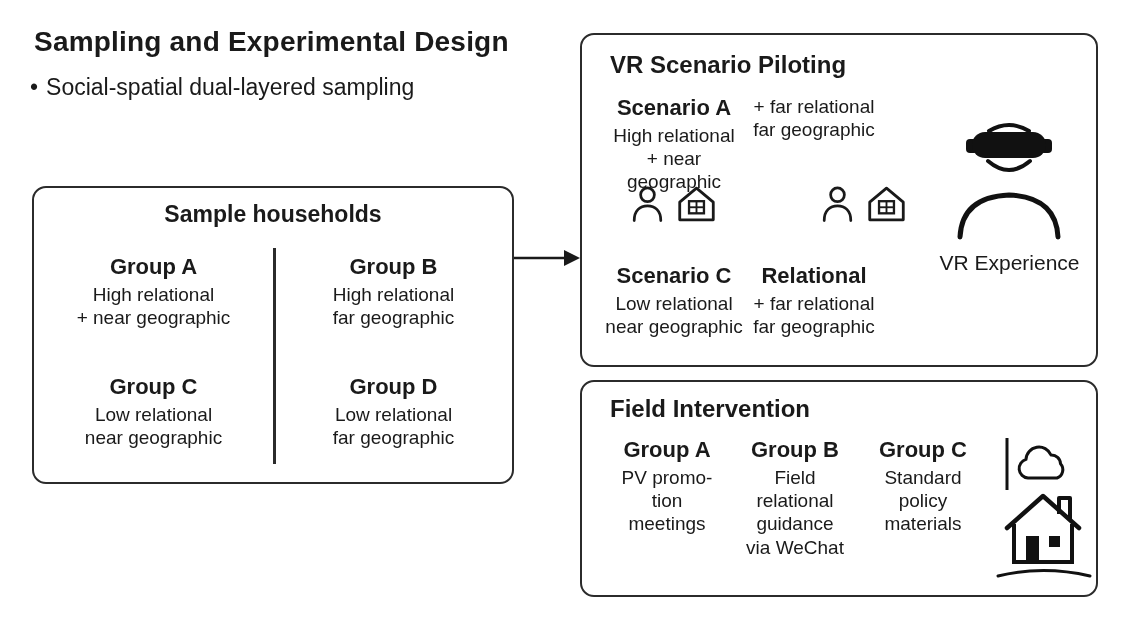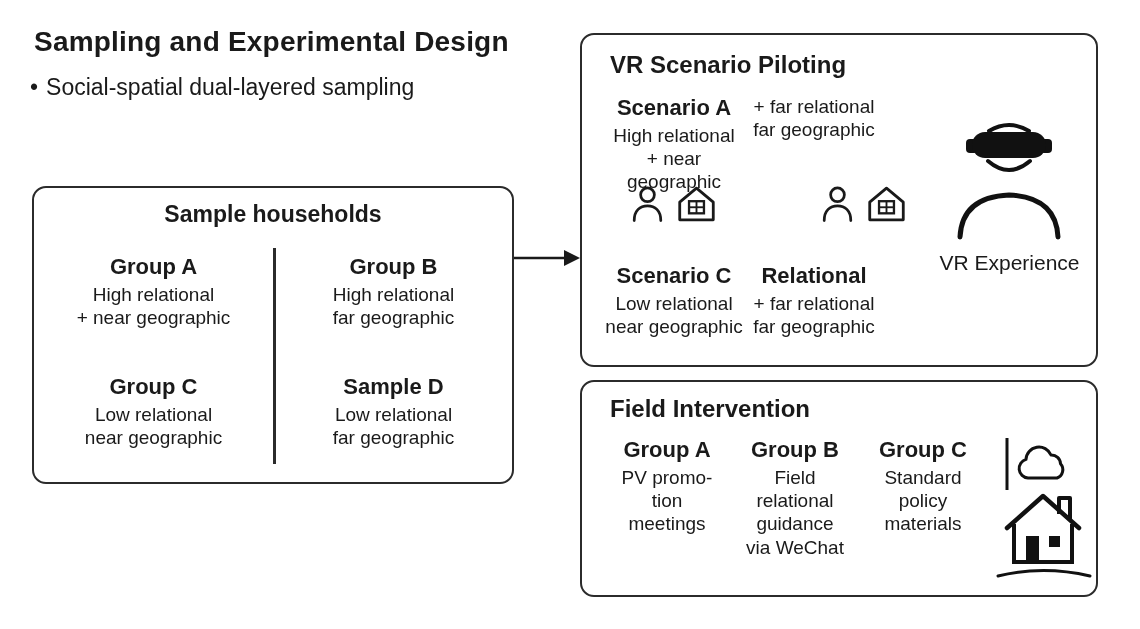--- a/index.html
+++ b/index.html
@@ -73,21 +73,21 @@
       <span class="g-name">Group B</span>
       <span class="g-line">High relational</span>
       <span class="g-line">far geographic</span>
     </div>
     <div class="abs cell cell-c">
       <span class="g-name">Group C</span>
       <span class="g-line">Low relational</span>
       <span class="g-line">near geographic</span>
     </div>
     <div class="abs cell cell-d">
-      <span class="g-name">Sample D</span>
+      <span class="g-name">Group D</span>
       <span class="g-line">Low relational</span>
       <span class="g-line">far geographic</span>
     </div>
   </div>
 
   <div class="abs arrow-wrap">
     <svg width="68" height="28" viewBox="0 0 68 28">
       <line x1="1" y1="14" x2="52" y2="14" stroke="#1a1a1a" stroke-width="2.5"></line>
       <polygon points="51,6 67,14 51,22" fill="#1a1a1a"></polygon>
     </svg>

